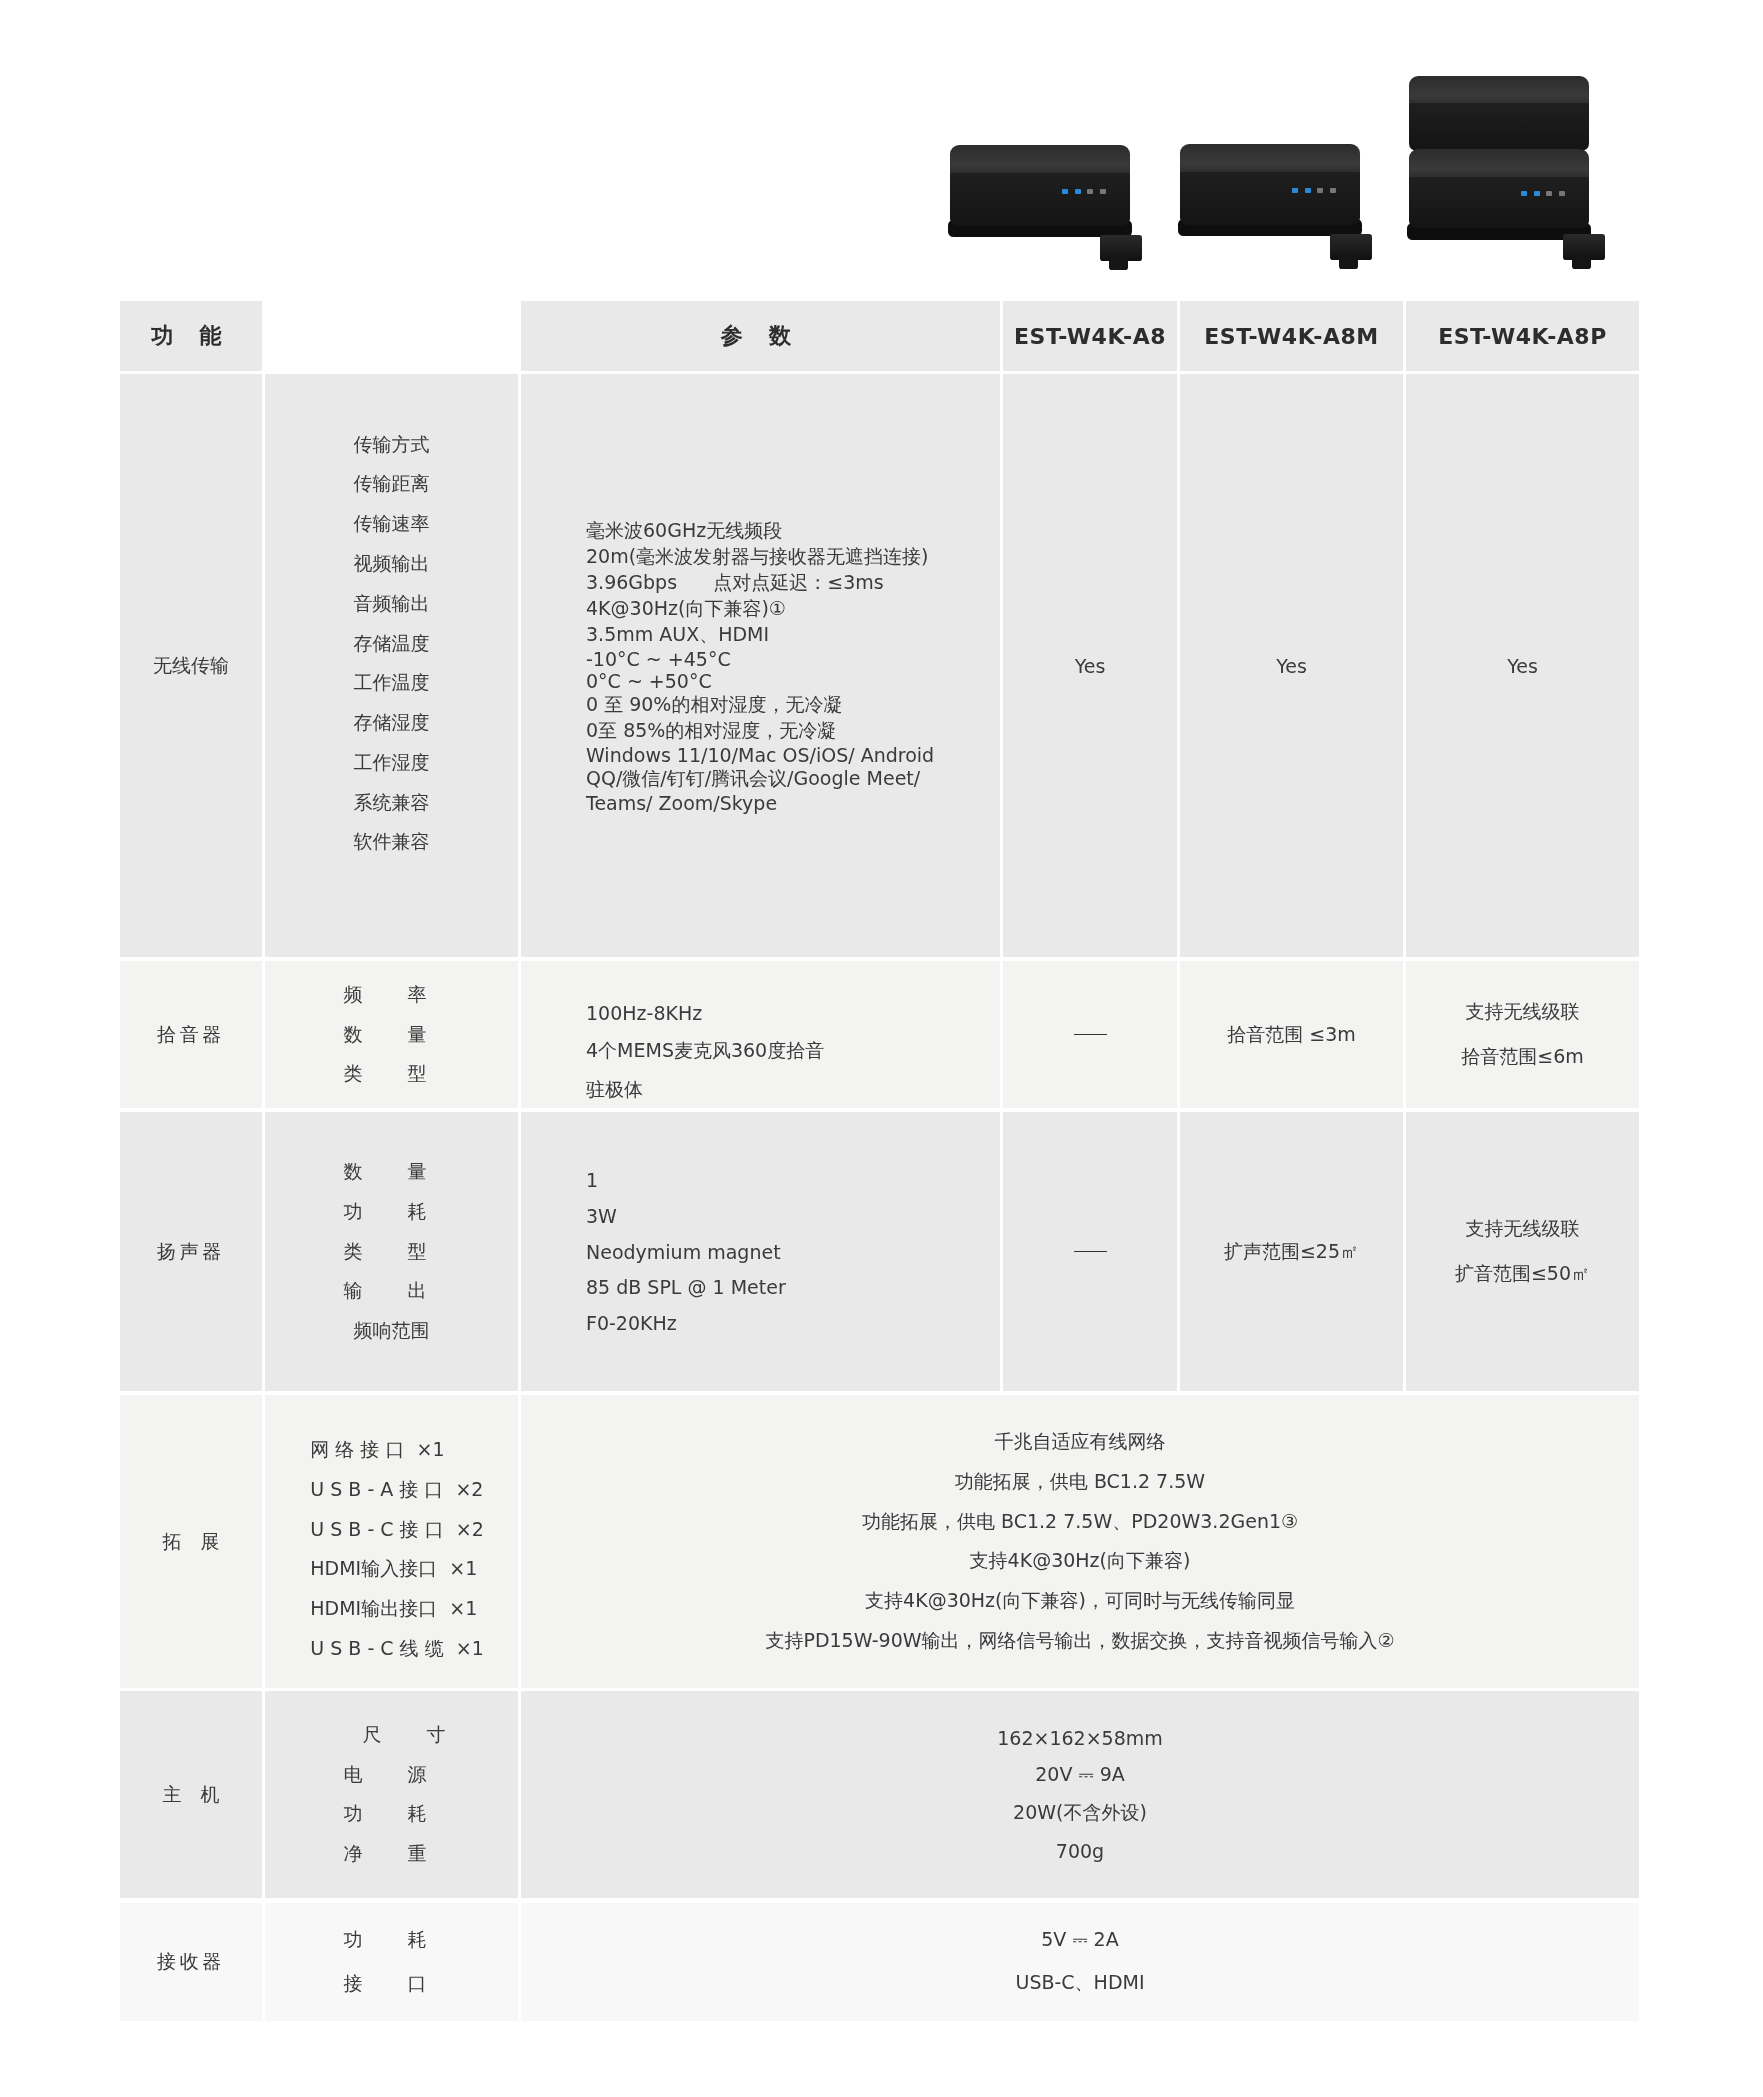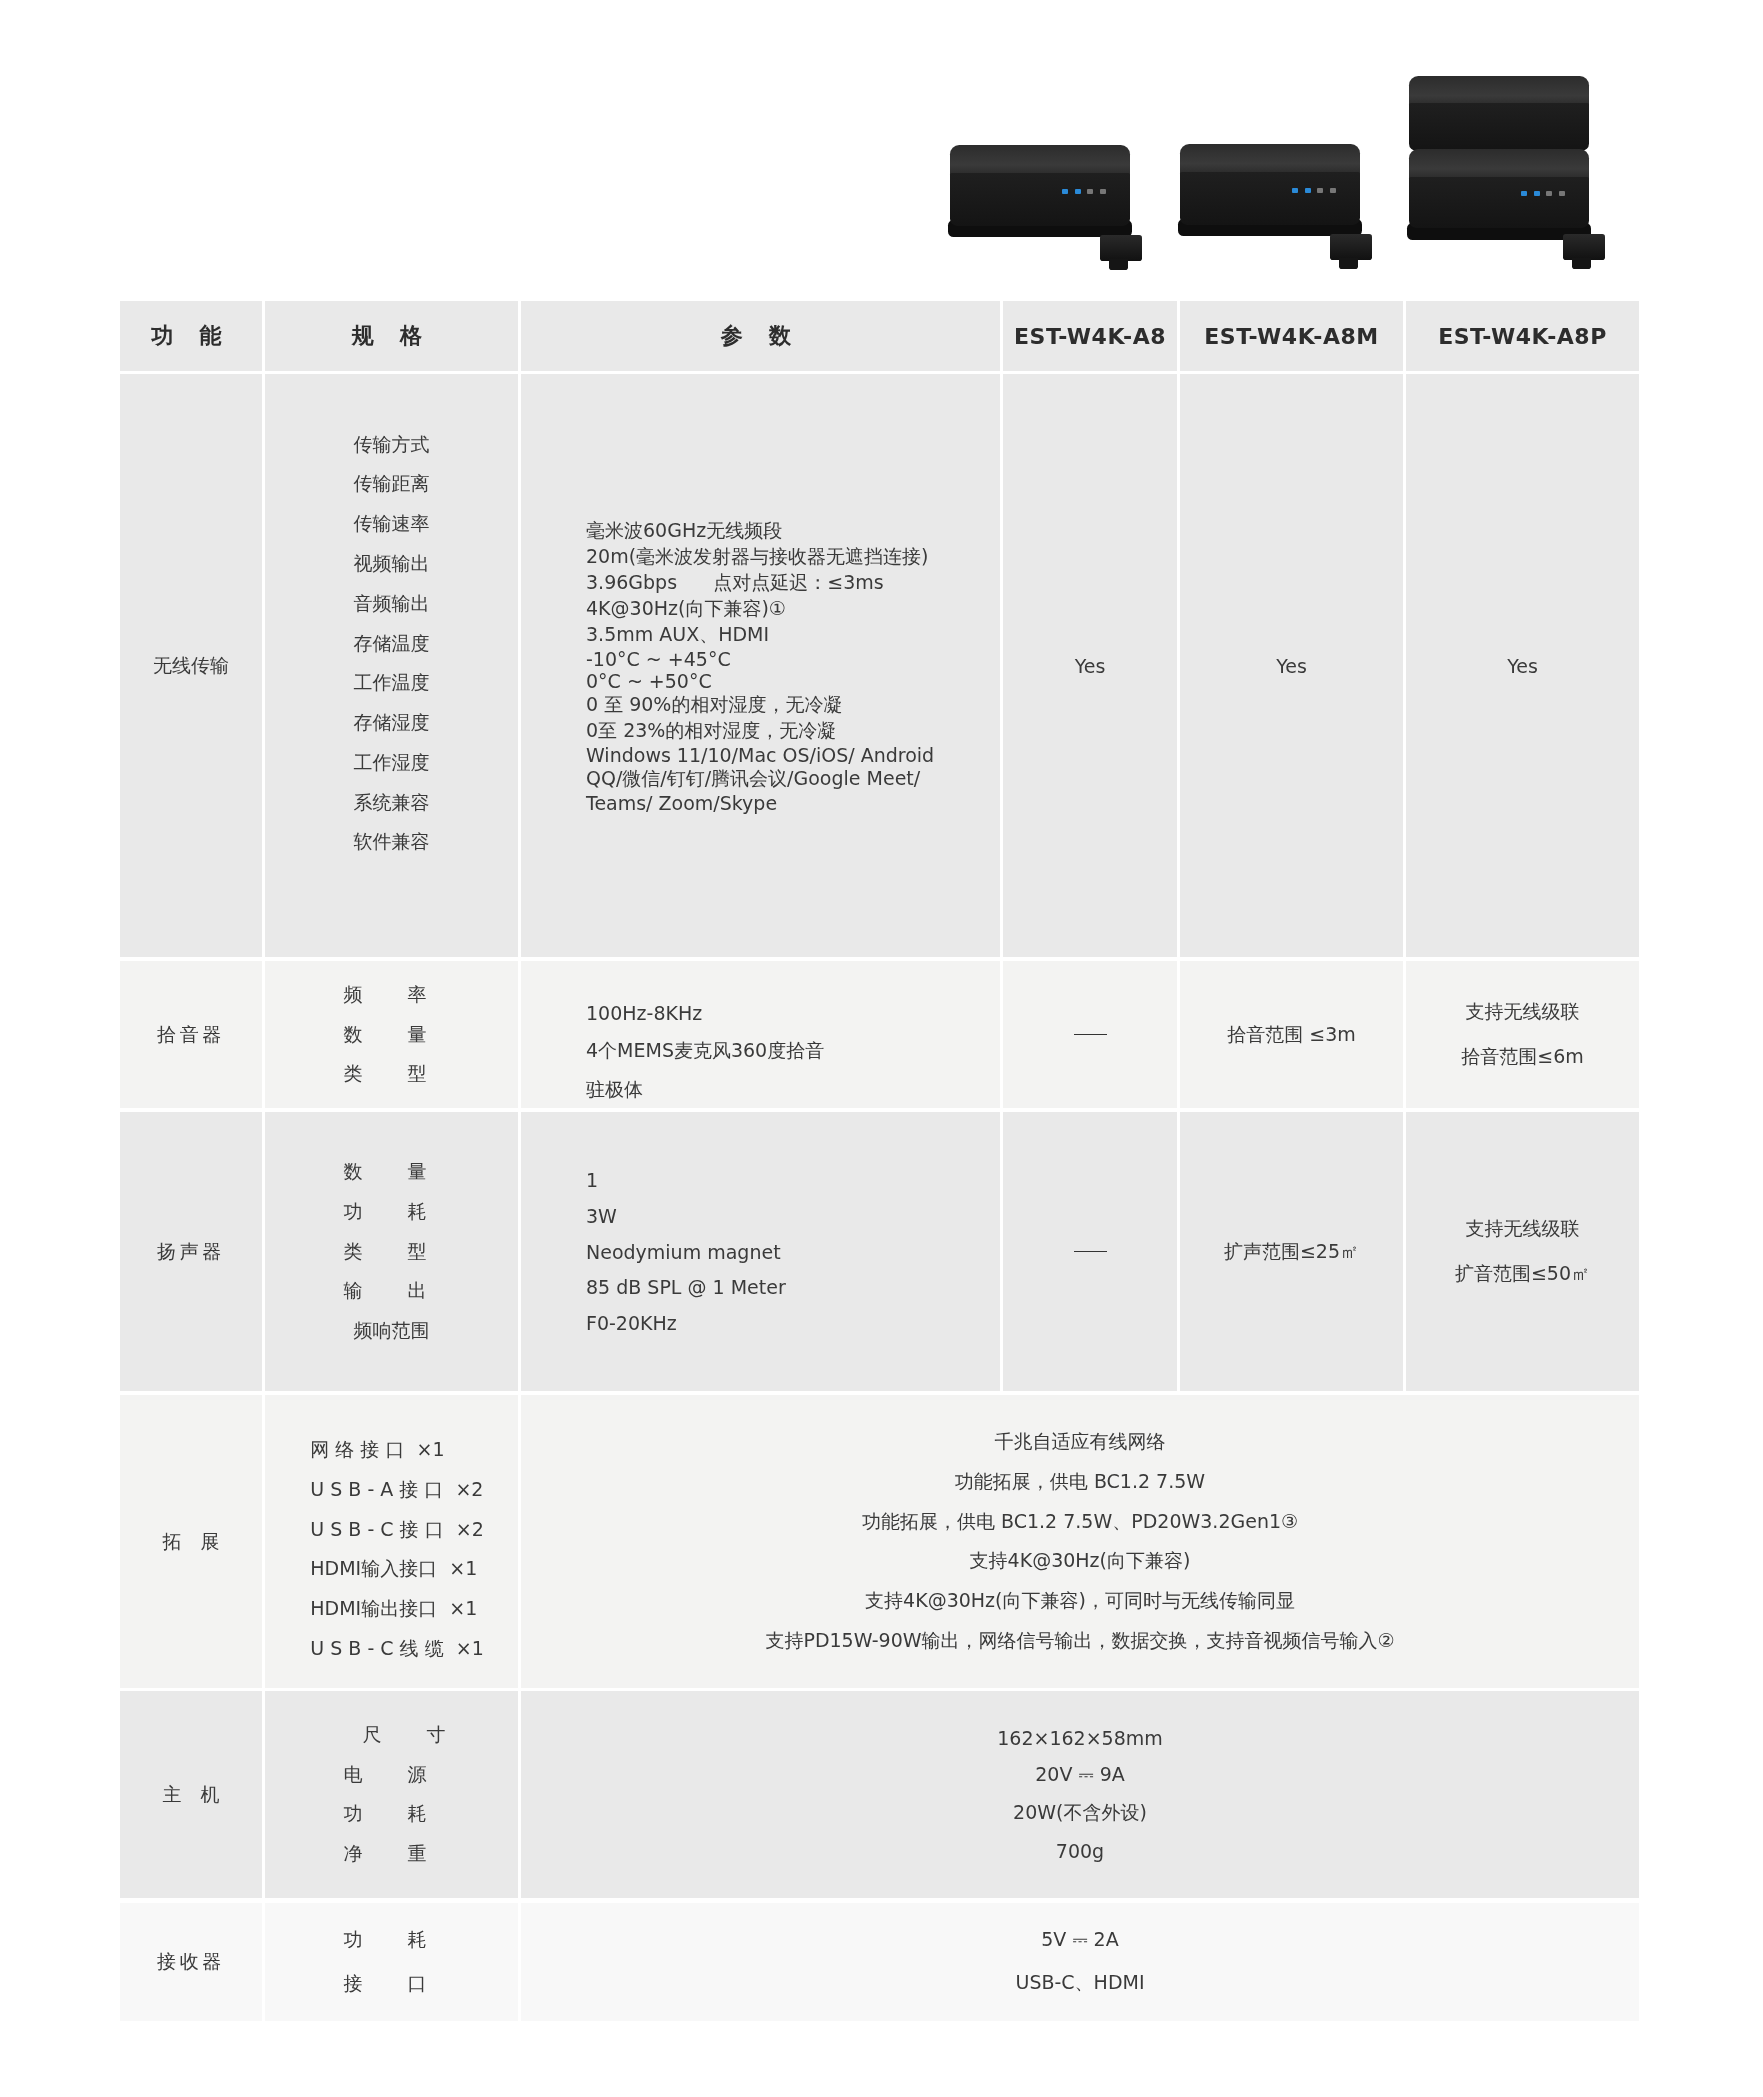--- a/index.html
+++ b/index.html
@@ -80,23 +80,20 @@
     <div class="port g" style="left:154px; top:119px;"></div>
     <div class="recv" style="left:158px; top:162px;"></div>
   </div>
 </div>
 
 <div class="table">
 
   <div class="row" style="top:0; width:1519px; height:70px;">
     <div class="cell c1 bg-a">
         <span class="hdr cn">功 能</span>
-      </div>
-    <div class="cell c2 bg-a">
-        <span class="hdr cn">规 格</span>
       </div>
     <div class="cell c3 bg-a">
         <span class="hdr cn">参 数</span>
       </div>
     <div class="cell c4 bg-a">
         <span class="hdr">EST-W4K-A8</span>
       </div>
     <div class="cell c5 bg-a">
         <span class="hdr">EST-W4K-A8M</span>
       </div>
@@ -127,21 +124,21 @@
     <div class="cell c3 bg-a" style="justify-content:flex-start; padding-left:65px;">
       <div class="lines left-lines txt" style="gap:0;">
         <span>毫米波60GHz无线频段</span>
         <span>20m(毫米波发射器与接收器无遮挡连接)</span>
         <span style="white-space:pre;">3.96Gbps      点对点延迟：≤3ms</span>
         <span>4K@30Hz(向下兼容)①</span>
         <span>3.5mm AUX、HDMI</span>
         <span>-10°C ~ +45°C</span>
         <span>0°C ~ +50°C</span>
         <span>0 至 90%的相对湿度，无冷凝</span>
-        <span>0至 23%的相对湿度，无冷凝</span>
+        <span>0至 85%的相对湿度，无冷凝</span>
         <span>Windows 11/10/Mac OS/iOS/ Android</span>
         <span>QQ/微信/钉钉/腾讯会议/Google Meet/</span>
         <span>Teams/ Zoom/Skype</span>
       </div>
     </div>
     <div class="cell c4 bg-a">
         <span class="txt">Yes</span>
       </div>
     <div class="cell c5 bg-a">
         <span class="txt">Yes</span>

